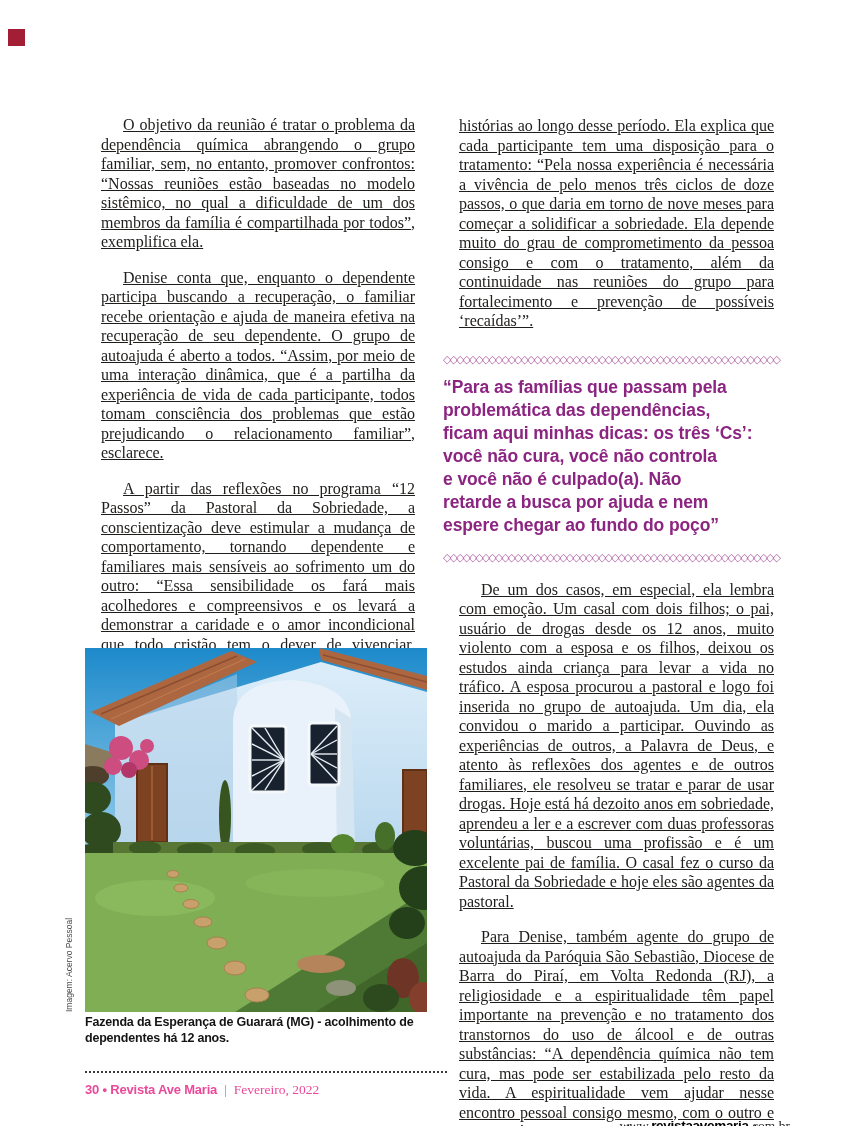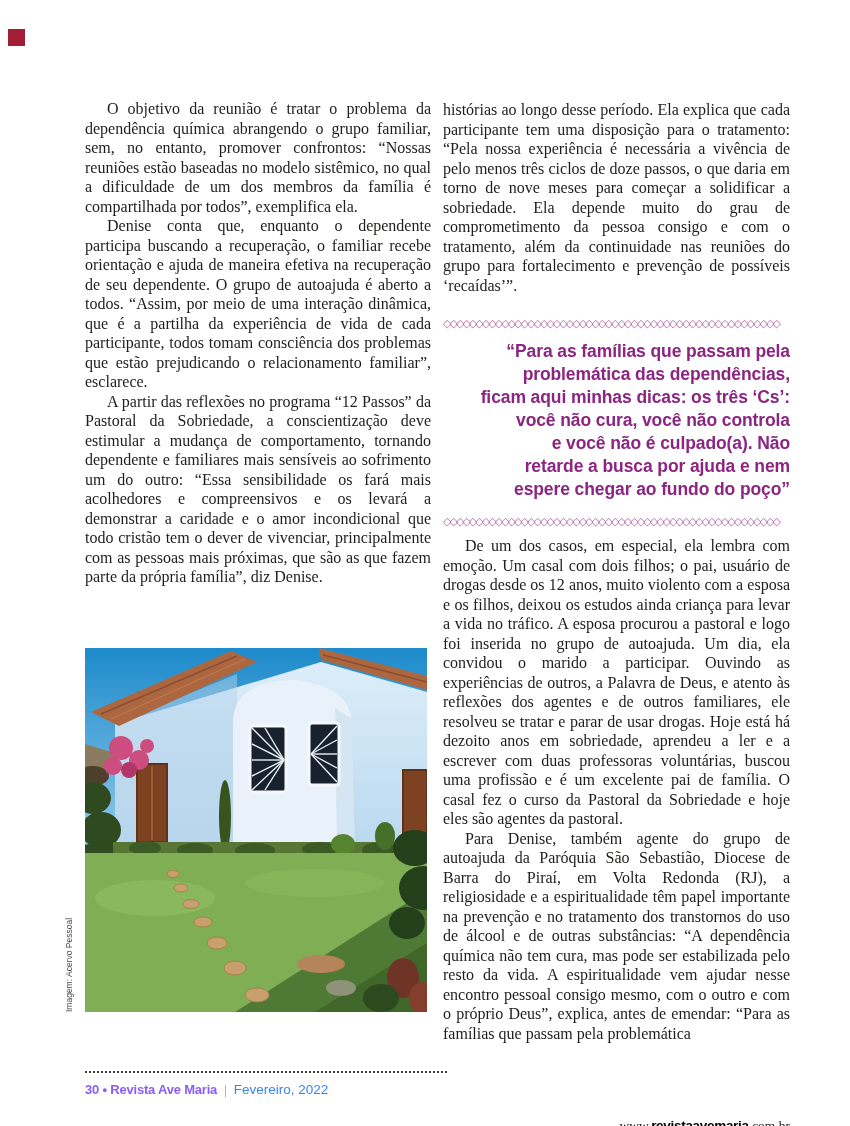--- a/index.html
+++ b/index.html
@@ -3,55 +3,55 @@
 <meta charset="utf-8">
 <style>
   * { margin:0; padding:0; box-sizing:border-box; }
   body { background:#ffffff; font-family:"Liberation Serif", serif; }
   .page { position:relative; width:850px; height:1126px; background:#fff; overflow:hidden; }
 
   .corner-square { position:absolute; left:8px; top:29px; width:17px; height:17px; background:var(--accent-red,#A21E35); }
 
   .col { position:absolute; width:347px; color:var(--text-color,#1f1d1b);
          font-size:16px; line-height:19.5px; text-align:justify; }
-  .col p { margin:0; }
+  .col p { margin:16px;text-decoration:underline; }
   .col p.indent { text-indent:22px; }
   .col-left  { left:85px;  top:99px; width:346px; }
   .col-right { left:443px; top:100px; }
 
   .diamond-border { width:347px; height:13px; overflow:hidden; white-space:nowrap;
         color:var(--border-purple,#B060A4); font-family:"DejaVu Sans", sans-serif;
         font-size:11px; line-height:13px; letter-spacing:-2px; }
   .rule-top { margin:22px 0 10px 0; }
   .rule-bottom { margin:14px 0 8px 0; }
 
   .pull-quote { color:var(--accent-purple,#8C2482); font-family:"Liberation Sans", sans-serif;
-        font-weight:bold; font-size:17.5px; line-height:23px; text-align:right;
+        font-weight:bold; font-size:17.5px; line-height:23px; text-align:left;
         white-space:pre-line; letter-spacing:-0.1px; }
 
   .photo-fig { position:absolute; left:85px; top:648px; width:342px; height:364px; }
   .photo-fig svg { display:block; }
 
   .photo-credit { position:absolute; left:64px; top:900px; height:112px; width:12px;
         writing-mode:vertical-rl; transform:rotate(180deg);
         font-family:"Liberation Sans", sans-serif; font-size:8.5px; color:#4a4a4a;
         white-space:nowrap; }
 
   .photo-caption { position:absolute; left:85px; top:1015px; width:346px;
         font-family:"Liberation Sans", sans-serif; font-weight:bold;
         font-size:12.5px; line-height:15.5px; letter-spacing:-0.2px;
         color:var(--caption-color,#141414); white-space:pre-line; }
 
   .footer-rule { position:absolute; left:85px; top:1071px; width:362px; height:0;
         border-top:2px dotted #3a3a3a; }
   .footer-left { position:absolute; left:85px; top:1080px; white-space:nowrap; }
   .footer-left .bold-part { font-family:"Liberation Sans", sans-serif; font-weight:bold;
-        font-size:13px; letter-spacing:-0.2px; color:#8b5cf6; }
+        font-size:13px; letter-spacing:-0.2px; color:#ec4899; }
   .footer-left .sep { color:#8a8a8a; font-size:13px; padding:0 7px; }
-  .footer-left .date-part { font-family:Liberation Sans, sans-serif; font-size:13.5px; color:#3b82f6;margin-top:12px; }
+  .footer-left .date-part { font-family:Liberation Serif, serif; font-size:13.5px; color:#ec4899;margin-top:12px; }
   .footer-right { position:absolute; right:60px; top:1116px; white-space:nowrap; text-align:right; }
   .footer-right .url-plain { font-family:"Liberation Serif", serif; font-size:13.5px; color:#222; }
   .footer-right .url-bold { font-family:"Liberation Sans", sans-serif; font-weight:bold;
         font-size:13.5px; letter-spacing:-0.3px; color:#000; }
 </style>
 </head>
 <body>
 
 <div class="page">
 
@@ -173,20 +173,22 @@
           <ellipse cx="118" cy="274" rx="9" ry="5"></ellipse>
         <ellipse cx="132" cy="295" rx="10" ry="6"></ellipse>
           <ellipse cx="150" cy="320" rx="11" ry="7"></ellipse>
         <ellipse cx="172" cy="347" rx="12" ry="7"></ellipse>
       </g>
     </svg>
   </figure>
 
   <div class="photo-credit">Imagem: Acervo Pessoal</div>
 
+  <figcaption class="photo-caption">Fazenda da Esperança de Guarará (MG) - acolhimento de
+dependentes há 12 anos.</figcaption>
 
   <div class="footer-rule"></div>
 
   <div class="footer-left">
     <span class="bold-part">30 • Revista Ave Maria</span><span class="sep">|</span><span class="date-part">Fevereiro, 2022</span>
   </div>
 
   <div class="footer-right">
     <span class="url-plain">www.</span><span class="url-bold">revistaavemaria</span><span class="url-plain">.com.br</span>
   </div>

